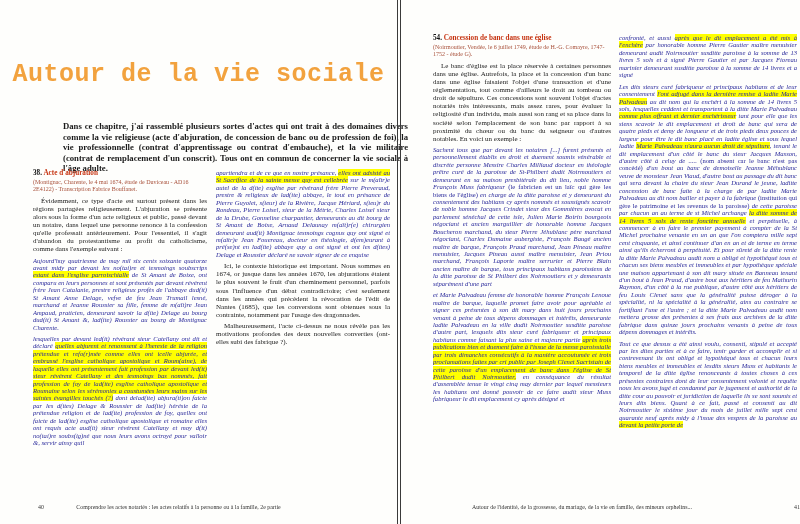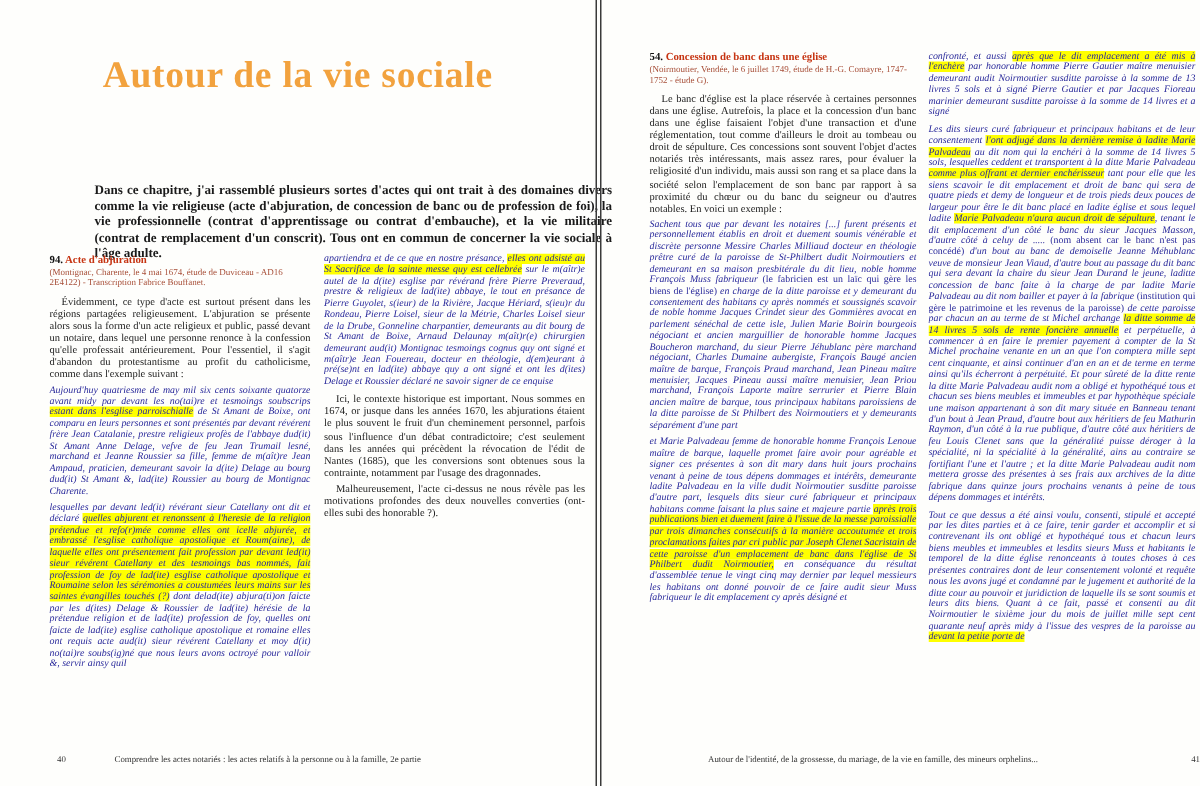--- a/index.html
+++ b/index.html
@@ -9,23 +9,23 @@
     font-family:"Liberation Serif", serif;
   }
   .page{position:absolute;top:0;height:524px;}
   .page-left{left:0;width:397px;}
   .page-right{left:400px;width:400px;padding-left:14px;}
   .spine{
     position:absolute;left:397px;top:0;bottom:0;width:2px;
     border-left:1px solid #3a3a3a;border-right:1px solid #3a3a3a;
   }
   .chapter-title{
-    position:absolute;top:37px;left:0;right:0;margin:0;
+    position:absolute;top:60px;left:0;right:0;margin:0;
     text-align:center;
-    font-family:Liberation Serif, serif;
+    font-family:Liberation Mono, monospace;
     font-weight:bold;font-size:25px;letter-spacing:.5px;
     color:#f2a23e;
   }
   .chapter-intro{
     position:absolute;top:105px;left:47px;width:345px;margin:16px;
     font-weight:bold;font-size:8.7px;line-height:1.22;text-align:justify;
   }
   .cols{position:absolute;display:flex;}
   .cols-left{top:169px;left:33px;width:357px;height:336px;gap:9px;}
   .cols-right{top:34px;left:33px;width:364px;height:472px;gap:8px;}
@@ -53,30 +53,30 @@
 </head>
 <body>
 
 <div class="spread">
 
   <section class="page page-left">
     <h1 class="chapter-title">Autour de la vie sociale</h1>
     <p class="chapter-intro">Dans ce chapitre, j'ai rassemblé plusieurs sortes d'actes qui ont trait à des domaines divers comme la vie religieuse (acte d'abjuration, de concession de banc ou de profession de foi), la vie professionnelle (contrat d'apprentissage ou contrat d'embauche), et la vie militaire (contrat de remplacement d'un conscrit). Tous ont en commun de concerner la vie sociale à l'âge adulte.</p>
     <div class="cols cols-left">
       <div class="col">
-          <p class="sec-head"><span class="sec-num">94. </span><span class="sec-title">Acte d'abjuration</span></p>
+          <p class="sec-head"><span class="sec-num">38. </span><span class="sec-title">Acte d'abjuration</span></p>
           <p class="source">(Montignac, Charente, le 4 mai 1674, étude de Duviceau - AD16 2E4122) - Transcription Fabrice Bouffanet.</p>
           <p class="bodyp"><span>Évidemment, ce type d'acte est surtout présent dans les régions partagées religieusement. L'abjuration se présente alors sous la forme d'un acte religieux et public, passé devant un notaire, dans lequel une personne renonce à la confession qu'elle professait antérieurement. Pour l'essentiel, il s'agit d'abandon du protestantisme au profit du catholicisme, comme dans l'exemple suivant :</span></p>
           <p class="quote"><span>Aujourd'huy quatriesme de may mil six cents soixante quatorze avant midy par devant les no(tai)re et tesmoings soubscrips </span><span class="hl">estant dans l'esglise parroischialle</span><span> de St Amant de Boixe, ont comparu en leurs personnes et sont présentés par devant révérent frère Jean Catalanie, prestre religieux profès de l'abbaye dud(it) St Amant Anne Delage, vefve de feu Jean Trumail lesné, marchand et Jeanne Roussier sa fille, femme de m(aît)re Jean Ampaud, praticien, demeurant savoir la d(ite) Delage au bourg dud(it) St Amant &amp;, lad(ite) Roussier au bourg de Montignac Charente.</span></p>
           <p class="quote"><span>lesquelles par devant led(it) révérant sieur Catellany ont dit et déclaré </span><span class="hl">quelles abjurent et renonssent à l'heresie de la religion prétendue et refo(r)mée comme elles ont icelle abjurée, et embrassé l'esglise catholique apostolique et Roum(aine), de laquelle elles ont présentement fait profession par devant led(it) sieur révérent Catellany et des tesmoings bas nommés, fait profession de foy de lad(ite) esglise catholique apostolique et Roumaine selon les sérémonies a coustumées leurs mains sur les saintes évangilles touchés (?)</span><span> dont delad(ite) abjura(ti)on faicte par les d(ites) Delage &amp; Roussier de lad(ite) hérésie de la prétendue religion et de lad(ite) profession de foy, quelles ont faicte de lad(ite) esglise catholique apostolique et romaine elles ont requis acte aud(it) sieur révérent Catellany et moy d(it) no(tai)re soubs(ig)né que nous leurs avons octroyé pour valloir &amp;, servir ainsy quil</span></p>
         </div>
       <div class="col">
           <p class="quote"><span>apartiendra et de ce que en nostre présance, </span><span class="hl">elles ont adsisté au St Sacrifice de la sainte messe quy est cellebrée</span><span> sur le m(aîtr)e autel de la d(ite) esglise par révérand frère Pierre Preveraud, prestre &amp; religieux de lad(ite) abbaye, le tout en présance de Pierre Guyolet, s(ieur) de la Rivière, Jacque Hériard, s(ieu)r du Rondeau, Pierre Loisel, sieur de la Métrie, Charles Loisel sieur de la Drube, Gonneline charpantier, demeurants au dit bourg de St Amant de Boixe, Arnaud Delaunay m(aît)r(e) chirurgien demeurant aud(it) Montignac tesmoings cognus quy ont signé et m(aîtr)e Jean Fouereau, docteur en théologie, d(em)eurant à pré(se)nt en lad(ite) abbaye quy a ont signé et ont les d(ites) Delage et Roussier déclaré ne savoir signer de ce enquise</span></p>
           <p class="bodyp"><span>Ici, le contexte historique est important. Nous sommes en 1674, or jusque dans les années 1670, les abjurations étaient le plus souvent le fruit d'un cheminement personnel, parfois sous l'influence d'un débat contradictoire; c'est seulement dans les années qui précèdent la révocation de l'édit de Nantes (1685), que les conversions sont obtenues sous la contrainte, notamment par l'usage des dragonnades.</span></p>
-          <p class="bodyp"><span>Malheureusement, l'acte ci-dessus ne nous révèle pas les motivations profondes des deux nouvelles converties (ont-elles subi des honorable ?).</span></p>
+          <p class="bodyp"><span>Malheureusement, l'acte ci-dessus ne nous révèle pas les motivations profondes des deux nouvelles converties (ont-elles subi des fabrique ?).</span></p>
         </div>
     </div>
     <div class="footer">
       <span class="pg">40</span>
       <span class="ftext">Comprendre les actes notariés : les actes relatifs à la personne ou à la famille, 2e partie</span>
     </div>
   </section>
 
   <div class="spine"></div>
 

